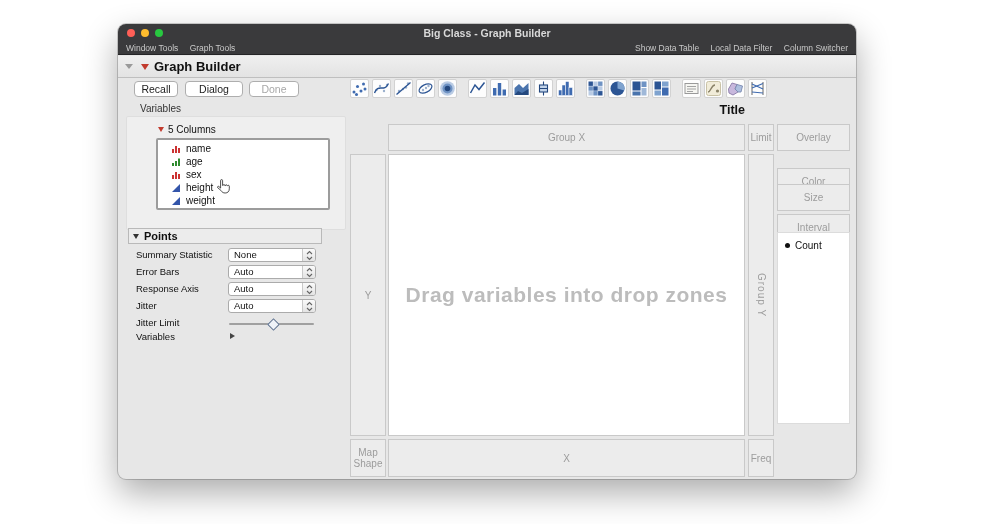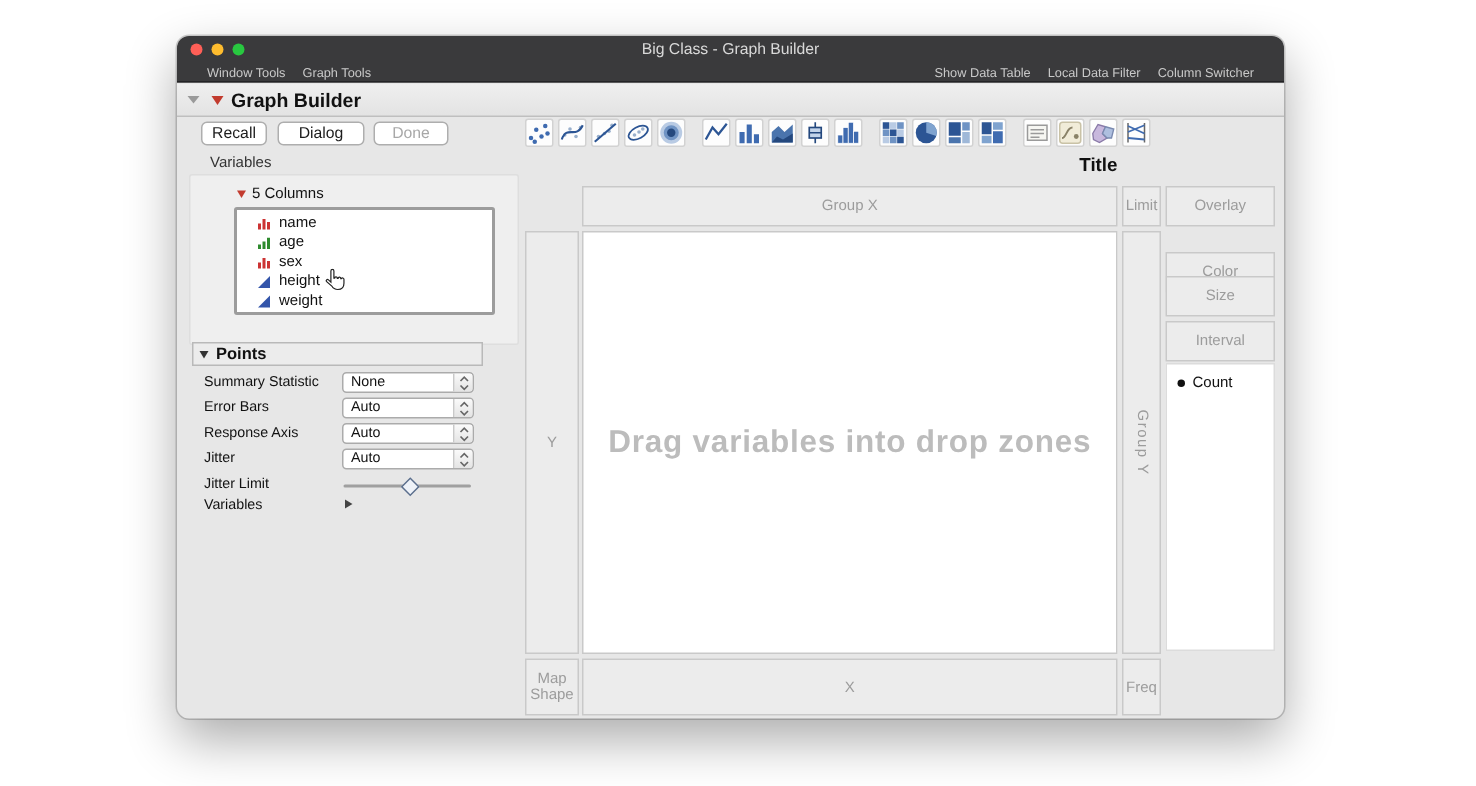--- a/index.html
+++ b/index.html
@@ -4,24 +4,24 @@
 <style>
   html,body{margin:0;padding:0}
   body{width:984px;height:524px;background:#ffffff;position:relative;overflow:hidden;
        font-family:"Liberation Sans",sans-serif;-webkit-font-smoothing:antialiased}
   .window{position:absolute;left:118px;top:24px;width:738px;height:455px;background:#e7e7e7;
           border-radius:8px;box-shadow:0 14px 34px rgba(0,0,0,.33),0 0 0 1px rgba(0,0,0,.18);overflow:hidden}
   
   .titlebar{position:absolute;left:0;top:0;width:100%;height:18px;background:#3a3a3c}
   .lights{position:absolute;left:9px;top:5px;display:flex;gap:6px}
   .light{width:8px;height:8px;border-radius:50%;display:inline-block}
-  .tb-title{width:100%;text-align:center;font-size:10.5px;font-weight:normal;color:#d9d9d9;line-height:19px}
+  .tb-title{width:100%;text-align:center;font-size:10.5px;font-weight:bold;color:#d9d9d9;line-height:19px}
   .menurow{position:absolute;left:0;top:18px;width:100%;height:13px;background:#3a3a3c;
            border-bottom:1px solid #242426;display:flex;justify-content:space-between;align-items:center;
-           padding:0 20px;box-sizing:border-box;color:#c9c9c9;font-size:8.5px}
+           padding:0 8px;box-sizing:border-box;color:#c9c9c9;font-size:8.5px}
   .menugroup span{margin-right:9px;cursor:default}
   .menugroup.right span{margin-right:0;margin-left:9px}
   
   .gb-header{position:absolute;left:0;top:32px;width:100%;height:21px;
              background:linear-gradient(#efefef,#e3e3e3);border-bottom:1px solid #bfbfbf;
              display:flex;align-items:center}
   .tri-outline{width:0;height:0;border-left:4px solid transparent;border-right:4px solid transparent;
                border-top:5px solid #9a9a9a;margin-left:7px}
   .tri-red{width:0;height:0;border-left:4px solid transparent;border-right:4px solid transparent;
            border-top:6px solid #c23b2e;margin-left:8px;margin-right:5px}
@@ -67,21 +67,21 @@
   
   .graph-title{position:absolute;left:270px;top:79px;width:357px;text-align:right;font-size:12.5px;
                font-weight:bold;color:#111}
   .zone{position:absolute;background:#ececec;border:1px solid #c9c9c9;box-sizing:border-box;
         display:flex;align-items:center;justify-content:center;font-size:10px;color:#9c9c9c;
         text-align:center;line-height:11px}
   .zone .vert{writing-mode:vertical-rl;letter-spacing:1px}
   .plot{position:absolute;left:270px;top:130px;width:357px;height:282px;background:#ffffff;
         border:1px solid #c9c9c9;box-sizing:border-box;display:flex;align-items:center;justify-content:center}
   .placeholder{font-size:21px;font-weight:bold;color:#bcbcbc;letter-spacing:.5px}
-  .count-area{position:absolute;left:659px;top:218px;width:73px;height:192px;background:#ffffff;
+  .count-area{position:absolute;left:659px;top:208px;width:73px;height:192px;background:#ffffff;
               border:1px solid #dcdcdc;box-sizing:border-box}
   .count-row{display:flex;align-items:center;margin:7px 0 0 7px}
   .radio-dot{width:5px;height:5px;border-radius:50%;background:#111;margin-right:5px}
   .count-label{font-size:10px;color:#111}
 </style>
 </head>
 <body>
 
 <div class="window">
 

